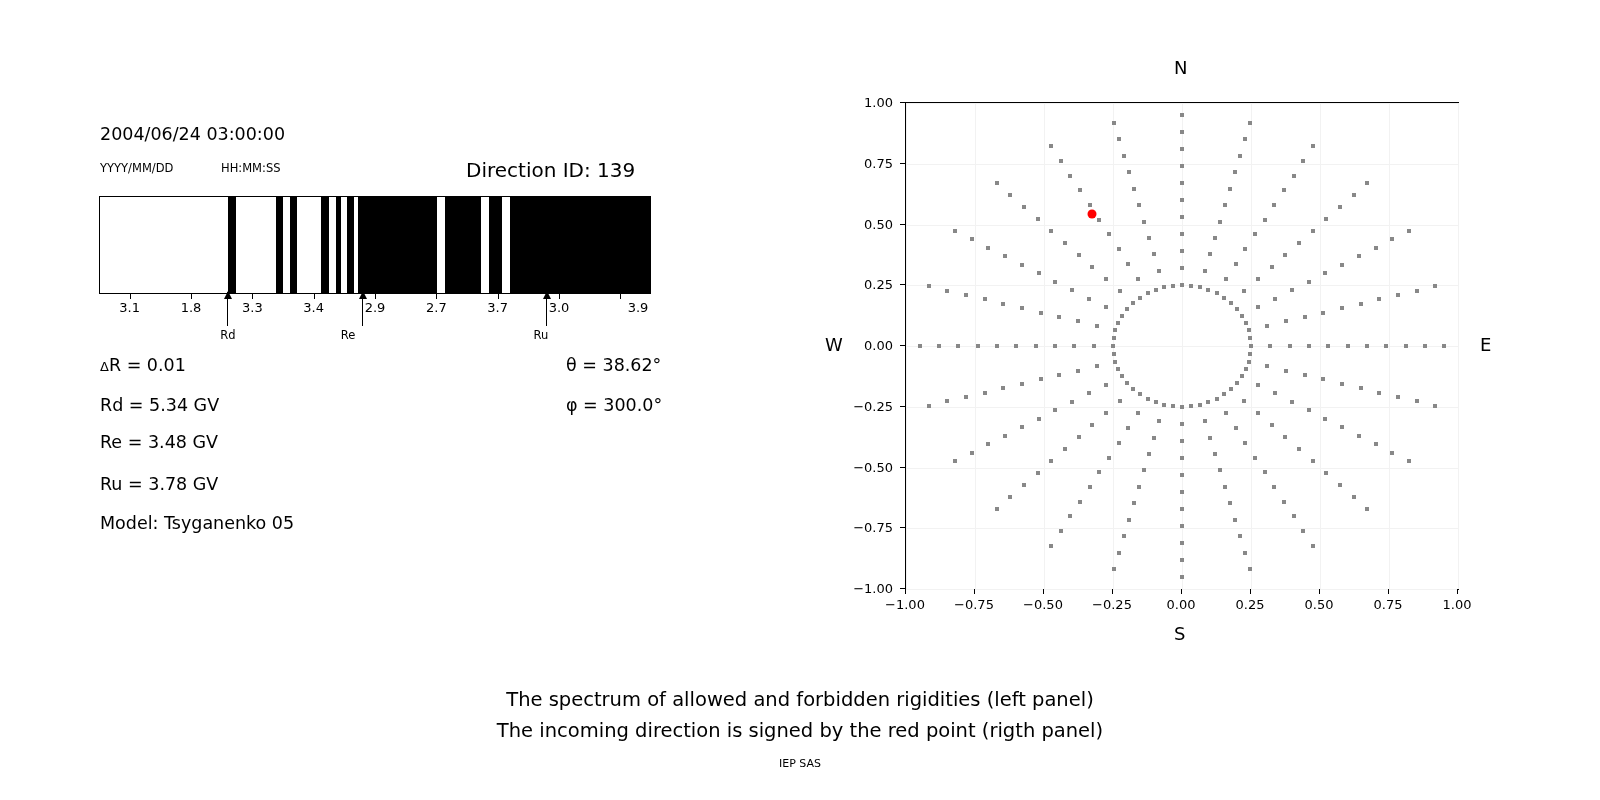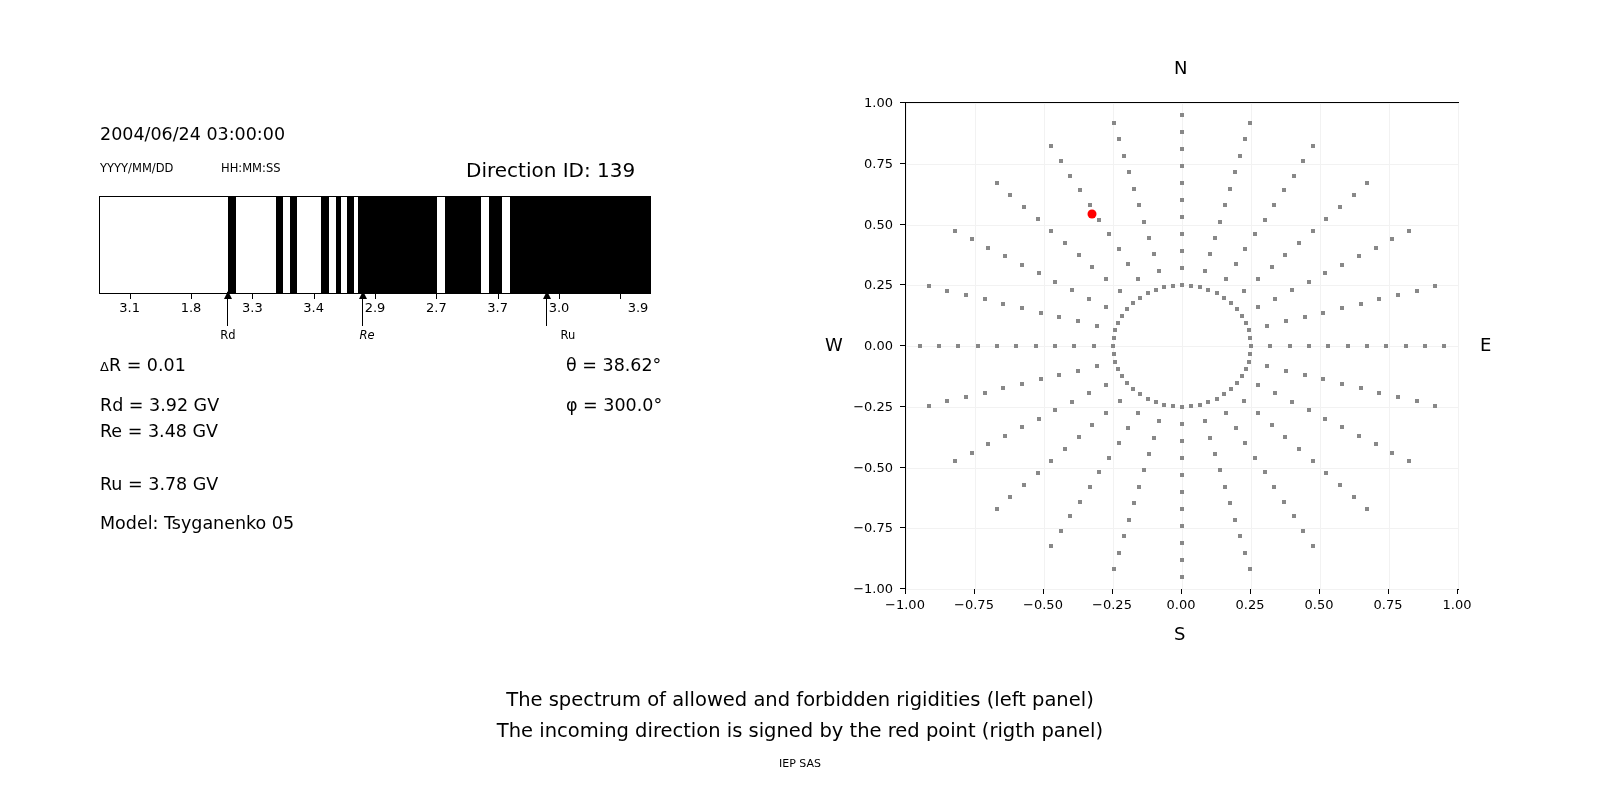--- a/index.html
+++ b/index.html
@@ -240,31 +240,31 @@
       <div class="ticklabel" style="left: 398.667px;">3.7</div>
       <div class="tick" style="left: 460px;"></div>
       <div class="ticklabel" style="left: 460px;">3.0</div>
       <div class="tick" style="left: 521.333px;"></div>
       <div class="ticklabel" style="left: 491px; margin-left: 48px;">3.9</div>
       <div class="marker-line" style="left: 128.1px;"></div>
       <div class="marker-head" style="left: 128.8px;"></div>
       <div class="marker-label" style="left: 128.8px;">Rd</div>
       <div class="marker-line" style="left: 263.033px;"></div>
       <div class="marker-head" style="left: 263.733px;"></div>
-      <div class="marker-label" style="left: 268px; font-style: italic;">Re</div>
+      <div class="marker-label" style="left: 249px;">Re</div>
       <div class="marker-line" style="left: 447.033px;"></div>
       <div class="marker-head" style="left: 447.733px;"></div>
-      <div class="marker-label" style="left: 469px;">Ru</div>
+      <div class="marker-label" style="left: 442px;">Ru</div>
     </div>
 
   <div class="abs param param-left" style="top:355px;"><span class="param-small">Δ</span><span>R = 0.01</span></div>
 
-  <div class="abs param param-left" style="top:395px;">Rd = 3.92 GV</div>
-
-  <div class="abs param param-left" style="top:421px;">Re = 3.48 GV</div>
+  <div class="abs param param-left" style="top:395px;">Rd = 5.34 GV</div>
+
+  <div class="abs param param-left" style="top:432px;">Re = 3.48 GV</div>
 
   <div class="abs param param-left" style="top:474px;">Ru = 3.78 GV</div>
 
   <div class="abs param param-left" style="top:513px;">Model: Tsyganenko 05</div>
 
   <div class="abs param param-right" style="top:355px;">θ = 38.62°</div>
 
   <div class="abs param param-right" style="top:395px;">φ = 300.0°</div>
 </div>
 

